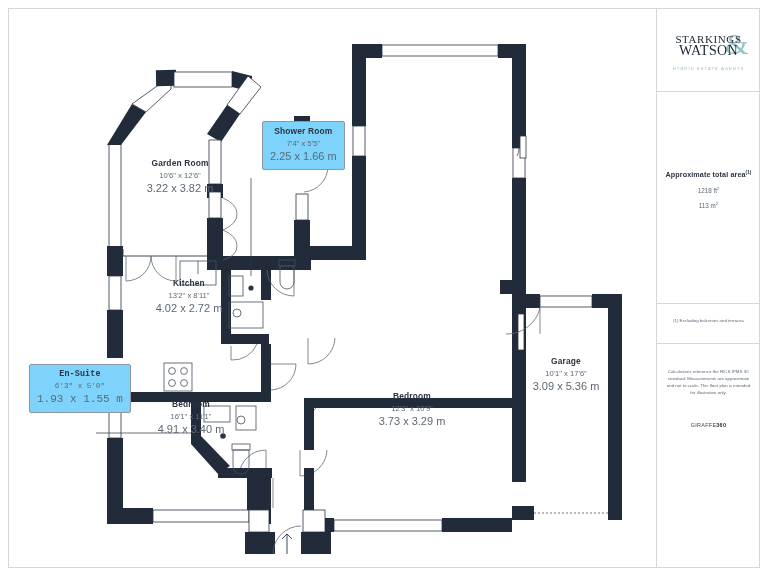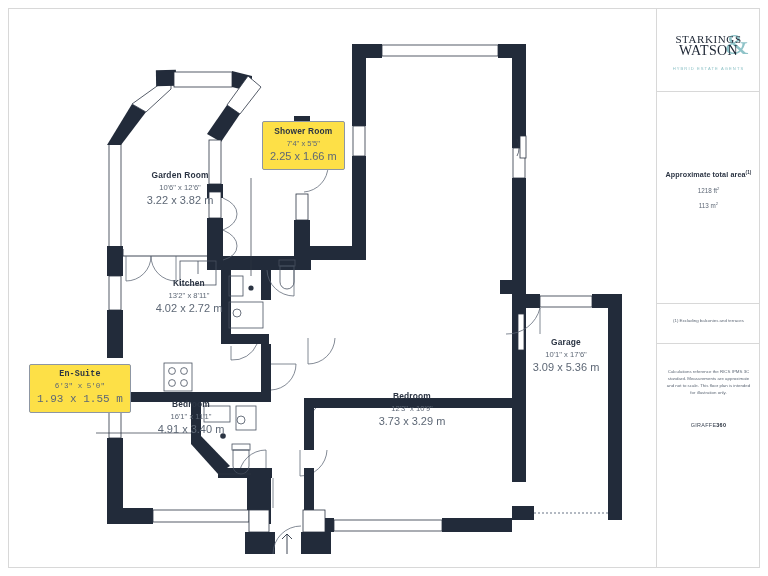--- a/index.html
+++ b/index.html
@@ -177,21 +177,21 @@
     margin-top: 2px;
   }
   .rlabel .rdim2 {
     font-size: 11px;
     color: #5e6876;
     margin-top: 1px;
   }
   .rlabel.boxed {
     border: 1px solid #8d96a3;
     border-radius: 2px;
-    background: #fde047;
+    background: #7dd3fc;
     padding: 4px 7px 5px 7px;
   }
 </style>
 </head>
 <body>
 
 <div id="page">
 
   <div class="frame-border"></div>
 
@@ -389,21 +389,21 @@
 
       <rect class="gl" x="510" y="306" width="6" height="36"></rect>
 
       <path class="dr" d="M532 300 L532 326"></path>
       <path class="dr" d="M532 326 A34 34 0 0 0 566 300" transform="translate(-34,0)"></path>
 
       <rect class="w" x="492" y="272" width="26" height="14"></rect>
       <rect class="gl" x="518" y="274" width="0" height="0"></rect>
     </svg>
 
-    <div class="rlabel" style="left:108px; top:150px; width:128px;margin-top:12px;">
+    <div class="rlabel" style="left:108px; top:150px; width:128px;">
       <div class="rname">Garden Room</div>
       <div class="rdim">10'6" x 12'6"</div>
       <div class="rdim2">3.22 x 3.82 m</div>
     </div>
 
     <div class="rlabel boxed" style="left:254px; top:113px;">
       <div class="rname">Shower Room</div>
       <div class="rdim">7'4" x 5'5"</div>
       <div class="rdim2">2.25 x 1.66 m</div>
     </div>
@@ -426,21 +426,21 @@
       <div class="rdim">16'1" x 11'1"</div>
       <div class="rdim2">4.91 x 3.40 m</div>
     </div>
 
     <div class="rlabel" style="left:342px; top:383px; width:124px;">
       <div class="rname">Bedroom</div>
       <div class="rdim">12'3" x 10'9"</div>
       <div class="rdim2">3.73 x 3.29 m</div>
     </div>
 
-    <div class="rlabel" style="left:496px; top:329px; width:124px;">
+    <div class="rlabel" style="left:496px; top:348px; width:124px;">
       <div class="rname">Garage</div>
       <div class="rdim">10'1" x 17'6"</div>
       <div class="rdim2">3.09 x 5.36 m</div>
     </div>
 
   </div>
 
   <div id="sidebar">
 
     <div class="sb-sec sb-div" id="logo-block">

